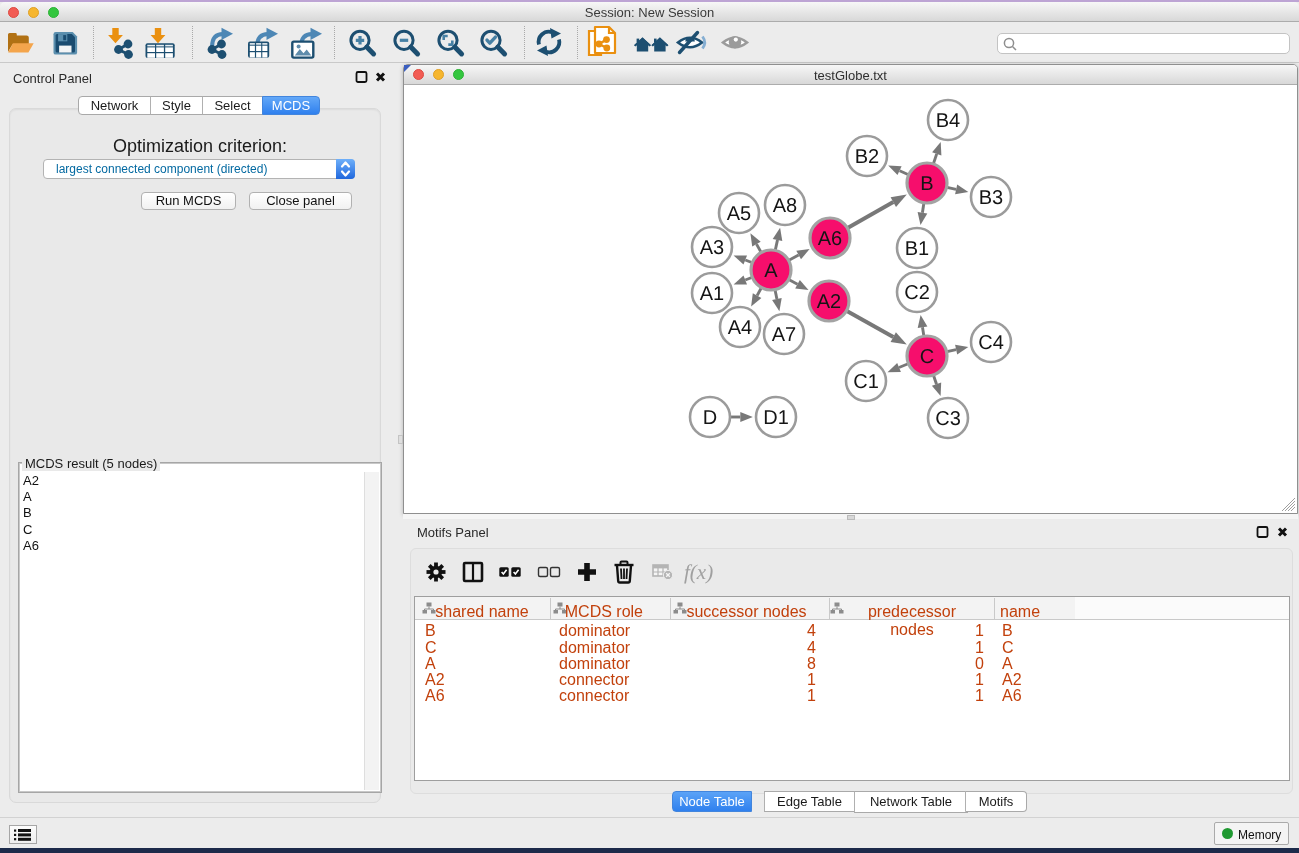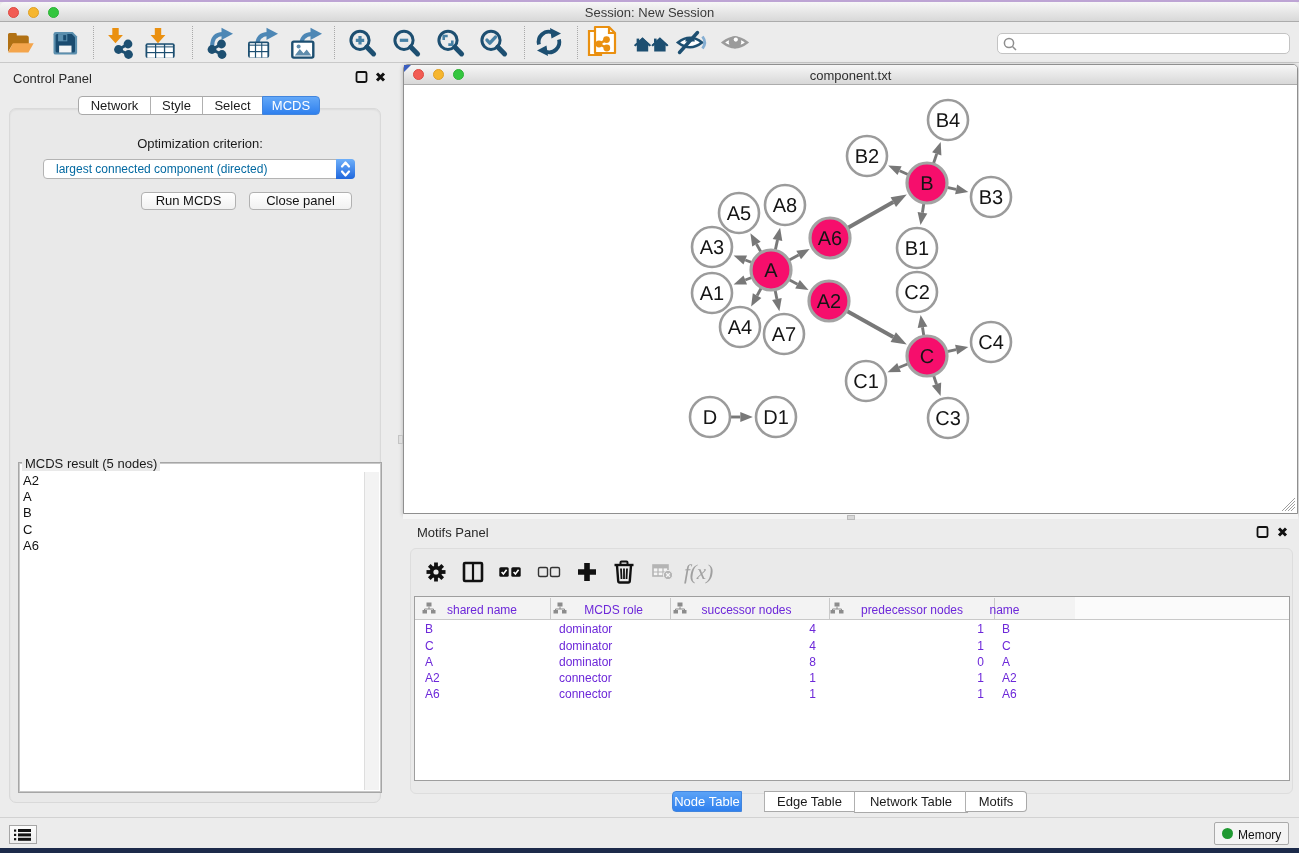--- a/index.html
+++ b/index.html
@@ -1,20 +1,20 @@
 <!DOCTYPE html>
 <html><head><meta charset="utf-8"><style>
 * { margin:0; padding:0; box-sizing:border-box; }
 body { width:1299px; height:853px; overflow:hidden; position:relative;
   font-family:"Liberation Sans",sans-serif; background:#ececec; -webkit-font-smoothing:antialiased; }
 svg text { text-rendering:geometricPrecision; }
 .abs { position:absolute; }
 .titlebar { background:linear-gradient(#f7f7f7,#d8d8d8); border-bottom:1px solid #acacac; }
 .tl { position:absolute; border-radius:50%; }
-.cell { position:absolute; font-size:12px; color:#6d28d9; }
+.cell { position:absolute; font-size:16px; color:#c2410c; }
 .tabseg { position:absolute; top:0; height:19px; background:#fff; border:1px solid #a9a9a9;
   font-size:13px; color:#1a1a1a; text-align:center; line-height:17px; }
 .btn { position:absolute; background:linear-gradient(#ffffff,#f1f1f1); border:1px solid #b1b1b1;
   border-radius:4px; font-size:13px; color:#111; text-align:center;margin-left:48px; }
 </style></head><body>
 
 <div class="abs" style="left:0;top:0;width:1299px;height:2px;background:#bda4d4"></div>
 <div class="abs" style="left:0;top:848px;width:1299px;height:5px;background:#1c2a4a"></div>
 
 <div class="abs" style="left:0;top:2px;width:1299px;height:846px;background:#ececec;border-radius:5px 5px 0 0"></div>
@@ -174,21 +174,21 @@
   </svg>
 
 <div class="abs" style="left:9px;top:108px;width:372px;height:695px;background:#e9e9e9;border:1px solid #d9d9d9;border-radius:7px;box-shadow:inset 0 1px 2px rgba(0,0,0,0.06)"></div>
 
 <div class="abs" style="left:78px;top:96px;width:244px;height:19px">
 <div class="tabseg" style="left:0;width:73px;border-radius:4px 0 0 4px">Network</div>
 <div class="tabseg" style="left:72px;width:53px;border-left:1px solid #b0b0b0">Style</div>
 <div class="tabseg" style="left:124px;width:61px;border-left:1px solid #b0b0b0">Select</div>
 <div class="tabseg" style="left:184px;width:58px;border-radius:0 4px 4px 0;background:linear-gradient(#63a8f8,#2f80ee);color:#fff;border-color:#4285dd">MCDS</div>
 </div>
-<div class="abs" style="left:0;top:136px;width:400px;text-align:center;font-size:13px;color:#1a1a1a">Optimization criterion:</div>
+<div class="abs" style="left:0;top:136px;width:400px;text-align:center;font-size:18px;color:#1a1a1a">Optimization criterion:</div>
 
 <div class="abs" style="left:43px;top:159px;width:312px;height:20px;background:#fff;border:1px solid #b3b3b3;border-radius:4px"></div>
 <div class="abs" style="left:56px;top:162px;font-size:12px;color:#0369a1">largest connected component (directed)</div>
 <div class="abs" style="left:336px;top:159px;width:19px;height:20px;background:linear-gradient(#6fb0fa,#1f67dd);border-radius:0 4px 4px 0"></div>
 <svg class="abs" style="left:336px;top:159px" width="19" height="20">
 <path d="M6 7.5 L9.5 3.5 L13 7.5 M6 12.5 L9.5 16.5 L13 12.5" stroke="#fff" stroke-width="2.2" fill="none" stroke-linecap="round" stroke-linejoin="round"></path>
   </svg>
 <div class="btn" style="left:93px;top:192px;width:95px;height:18px;line-height:16px">Run MCDS</div>
 <div class="btn" style="left:201px;top:192px;width:103px;height:18px;line-height:16px">Close panel</div>
 
@@ -199,21 +199,21 @@
 <div class="abs" style="left:23px;top:473px;font-size:13px;color:#111;line-height:16.2px">A2<br>A<br>B<br>C<br>A6</div>
 
 <div class="abs" style="left:403px;top:64px;width:895px;height:450px;border:1px solid #8f8f8f;background:#fff;box-shadow:0 1px 4px rgba(0,0,0,0.25);border-radius:5px 5px 0 0"></div>
 <div class="abs titlebar" style="left:404px;top:65px;width:893px;height:20px;border-radius:4px 4px 0 0"></div>
 <svg class="abs" style="left:404px;top:65px" width="14" height="14">
     <polygon points="0,0 7,0 0,7" fill="#3b5fc0"></polygon>
   </svg>
 <div class="tl" style="left:412.5px;top:69px;width:11px;height:11px;background:#f25c54;border:1px solid #dd4a41"></div>
 <div class="tl" style="left:432.5px;top:69px;width:11px;height:11px;background:#f6b62e;border:1px solid #e0a025"></div>
 <div class="tl" style="left:452.5px;top:69px;width:11px;height:11px;background:#34c63f;border:1px solid #2cb236"></div>
-<div class="abs" style="left:404px;top:68px;width:893px;text-align:center;font-size:13px;color:#2f2f2f">component.txt</div>
+<div class="abs" style="left:404px;top:68px;width:893px;text-align:center;font-size:13px;color:#2f2f2f">testGlobe.txt</div>
 <svg class="abs" style="left:403px;top:64px" width="895" height="450" viewBox="0 0 895 450">
 <line x1="368.0" y1="206.0" x2="353.5" y2="180.1" stroke="#787878" stroke-width="2.9"></line>
 <polygon points="347.4,169.2 357.7,177.7 349.2,182.5" fill="#787878"></polygon>
 <line x1="368.0" y1="206.0" x2="374.5" y2="175.9" stroke="#787878" stroke-width="2.9"></line>
 <polygon points="377.1,163.7 379.3,176.9 369.7,174.9" fill="#787878"></polygon>
 <line x1="368.0" y1="206.0" x2="342.3" y2="196.0" stroke="#787878" stroke-width="2.9"></line>
 <polygon points="330.6,191.4 344.0,191.4 340.5,200.5" fill="#787878"></polygon>
 <line x1="368.0" y1="206.0" x2="342.3" y2="216.0" stroke="#787878" stroke-width="2.9"></line>
 <polygon points="330.6,220.6 340.5,211.5 344.0,220.6" fill="#787878"></polygon>
 <line x1="368.0" y1="206.0" x2="354.1" y2="231.6" stroke="#787878" stroke-width="2.9"></line>
@@ -380,21 +380,21 @@
 <svg style="position:absolute;left:830px;top:602px" width="14" height="12">
     <rect x="4.5" y="0.5" width="5" height="4" fill="#8c8c8c"></rect>
     <path d="M7 4.5 V7 M2.5 7 H11.5 M2.5 7 V8 M11.5 7 V8" stroke="#8c8c8c" fill="none"></path>
     <rect x="0.5" y="8" width="4.5" height="3.5" fill="#8c8c8c"></rect>
     <rect x="9" y="8" width="4.5" height="3.5" fill="#8c8c8c"></rect>
   </svg>
 <div class="cell" style="left:430px;top:603px;width:104px;text-align:center">shared name</div>
 <div class="cell" style="left:559px;top:603px;width:84px;text-align:right">MCDS role</div>
 <div class="cell" style="left:684px;top:603px;width:125px;text-align:center">successor nodes</div>
 <div class="cell" style="left:846px;top:603px;width:132px;text-align:center">predecessor nodes</div>
-<div class="cell" style="left:964px;top:603px;width:81px;text-align:center">name</div>
+<div class="cell" style="left:1000px;top:603px;width:81px;">name</div>
 <div class="cell" style="left:425px;top:622.4px">B</div>
 <div class="cell" style="left:559px;top:622.4px">dominator</div>
 <div class="cell" style="left:756px;top:622.4px;width:60px;text-align:right">4</div>
 <div class="cell" style="left:924px;top:622.4px;width:60px;text-align:right">1</div>
 <div class="cell" style="left:1002px;top:622.4px">B</div>
 <div class="cell" style="left:425px;top:638.6px">C</div>
 <div class="cell" style="left:559px;top:638.6px">dominator</div>
 <div class="cell" style="left:756px;top:638.6px;width:60px;text-align:right">4</div>
 <div class="cell" style="left:924px;top:638.6px;width:60px;text-align:right">1</div>
 <div class="cell" style="left:1002px;top:638.6px">C</div>
@@ -408,21 +408,21 @@
 <div class="cell" style="left:756px;top:671.0px;width:60px;text-align:right">1</div>
 <div class="cell" style="left:924px;top:671.0px;width:60px;text-align:right">1</div>
 <div class="cell" style="left:1002px;top:671.0px">A2</div>
 <div class="cell" style="left:425px;top:687.2px">A6</div>
 <div class="cell" style="left:559px;top:687.2px">connector</div>
 <div class="cell" style="left:756px;top:687.2px;width:60px;text-align:right">1</div>
 <div class="cell" style="left:924px;top:687.2px;width:60px;text-align:right">1</div>
 <div class="cell" style="left:1002px;top:687.2px">A6</div>
 
 <div class="abs" style="left:672px;top:791px;width:358px;height:21px">
-<div class="tabseg" style="left:0;width:70px;height:21px;line-height:19px;border-radius:4px 0 0 4px;background:linear-gradient(#5ba3f7,#2f80ee);color:#fff;border-color:#4285dd">Node Table</div>
+<div class="tabseg" style="left:0;width:80px;height:21px;line-height:19px;border-radius:4px 0 0 4px;background:linear-gradient(#5ba3f7,#2f80ee);color:#fff;border-color:#4285dd">Node Table</div>
 <div class="tabseg" style="left:92px;width:91px;height:21px;line-height:19px;border-left:1px solid #b0b0b0">Edge Table</div>
 <div class="tabseg" style="left:182px;width:114px;height:22px;line-height:19px;border-left:1px solid #b0b0b0">Network Table</div>
 <div class="tabseg" style="left:293px;width:62px;height:21px;line-height:19px;border-radius:0 4px 4px 0;border-left:1px solid #b0b0b0">Motifs</div>
 </div>
 
 <div class="abs" style="left:0;top:817px;width:1299px;height:31px;background:#ececec;border-top:1px solid #d2d2d2"></div>
 <div class="abs" style="left:9px;top:825px;width:28px;height:19px;background:linear-gradient(#fcfcfc,#eee);border:1px solid #a6a6a6"></div>
 <svg class="abs" style="left:14px;top:829px" width="18" height="12">
 <g fill="#111">
       <rect x="0" y="0.5" width="2.2" height="2.2"></rect>

